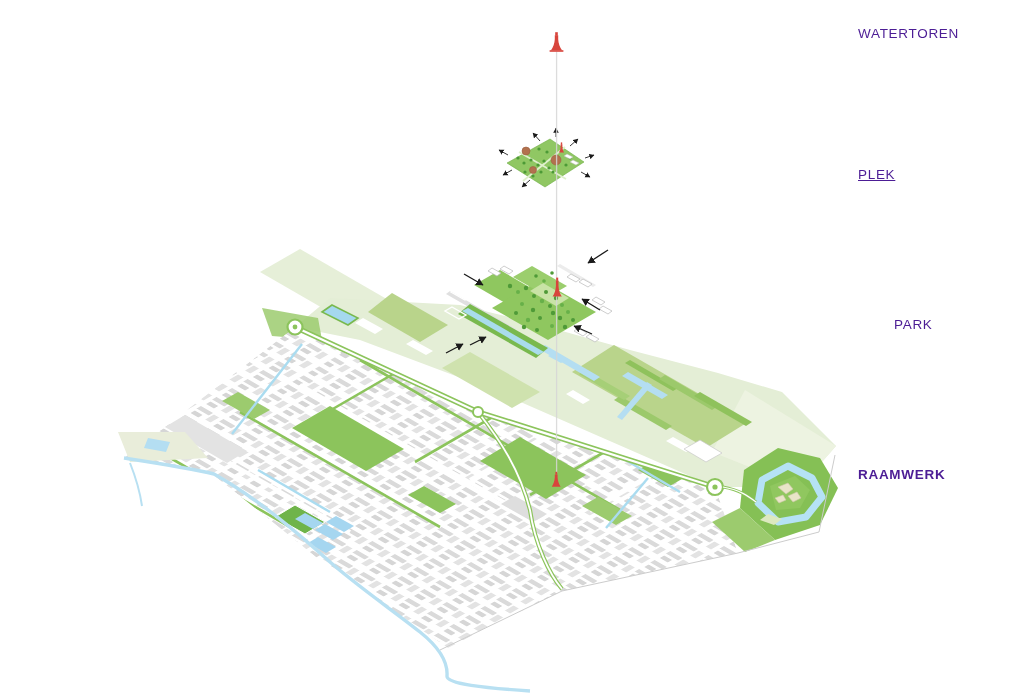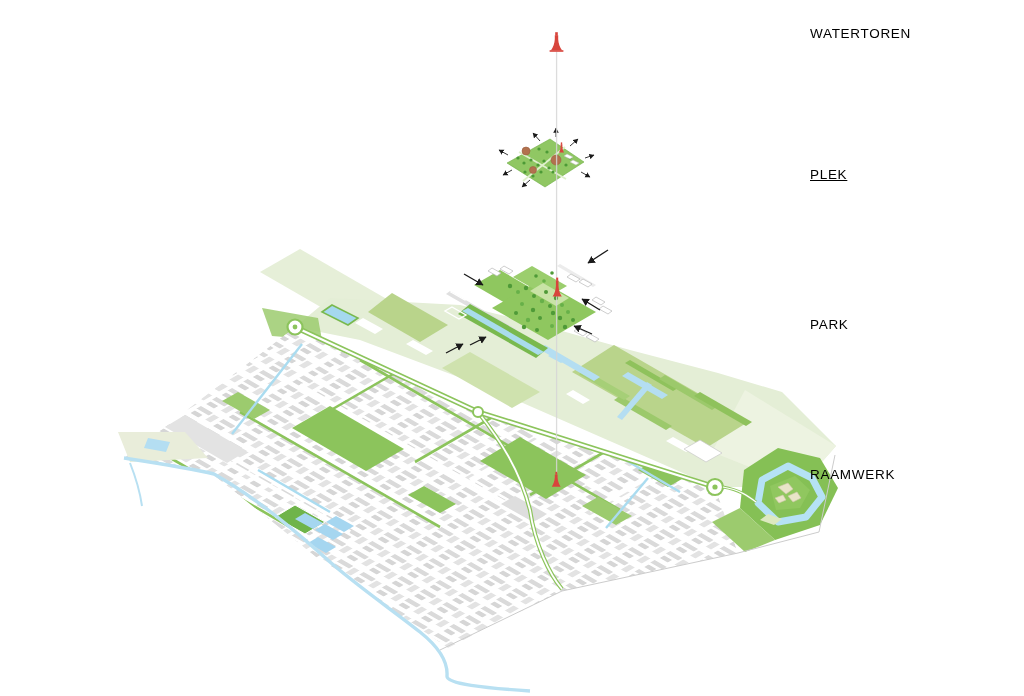--- a/index.html
+++ b/index.html
@@ -2,27 +2,27 @@
 <html><head>
 <meta charset="utf-8">
 <style>
   html,body{margin:0;padding:0;background:#ffffff;}
   .canvas{
     position:relative;width:1024px;height:696px;background:#ffffff;
     overflow:hidden;font-family:"Liberation Sans",sans-serif;
   }
   .diagram-svg{position:absolute;left:0;top:0;}
   .layer-label{
-    position:absolute;left:810px;font-size:13.5px;letter-spacing:0.7px;
-    color:#000000;white-space:nowrap;font-weight:400;
+    position:absolute;left:858px;font-size:13.5px;letter-spacing:0.7px;
+    color:#4c1d95;white-space:nowrap;font-weight:400;
   }
   .lbl-watertoren{top:26px;}
   .lbl-plek{top:167px;text-decoration:underline;}
-  .lbl-park{top:317px;}
-  .lbl-raamwerk{top:467px;}
+  .lbl-park{top:317px;margin-left:36px;}
+  .lbl-raamwerk{top:467px;font-weight:bold;}
 </style>
 </head>
 <body>
 
 <div class="canvas">
 
   <svg class="diagram-svg" width="1024" height="696" viewBox="0 0 1024 696">
     <defs>
       <pattern id="bldg" width="26" height="18" patternUnits="userSpaceOnUse" patternTransform="matrix(0.866,0.5,-0.866,0.5,0,0)">
         <rect width="26" height="18" fill="#ffffff"></rect>

